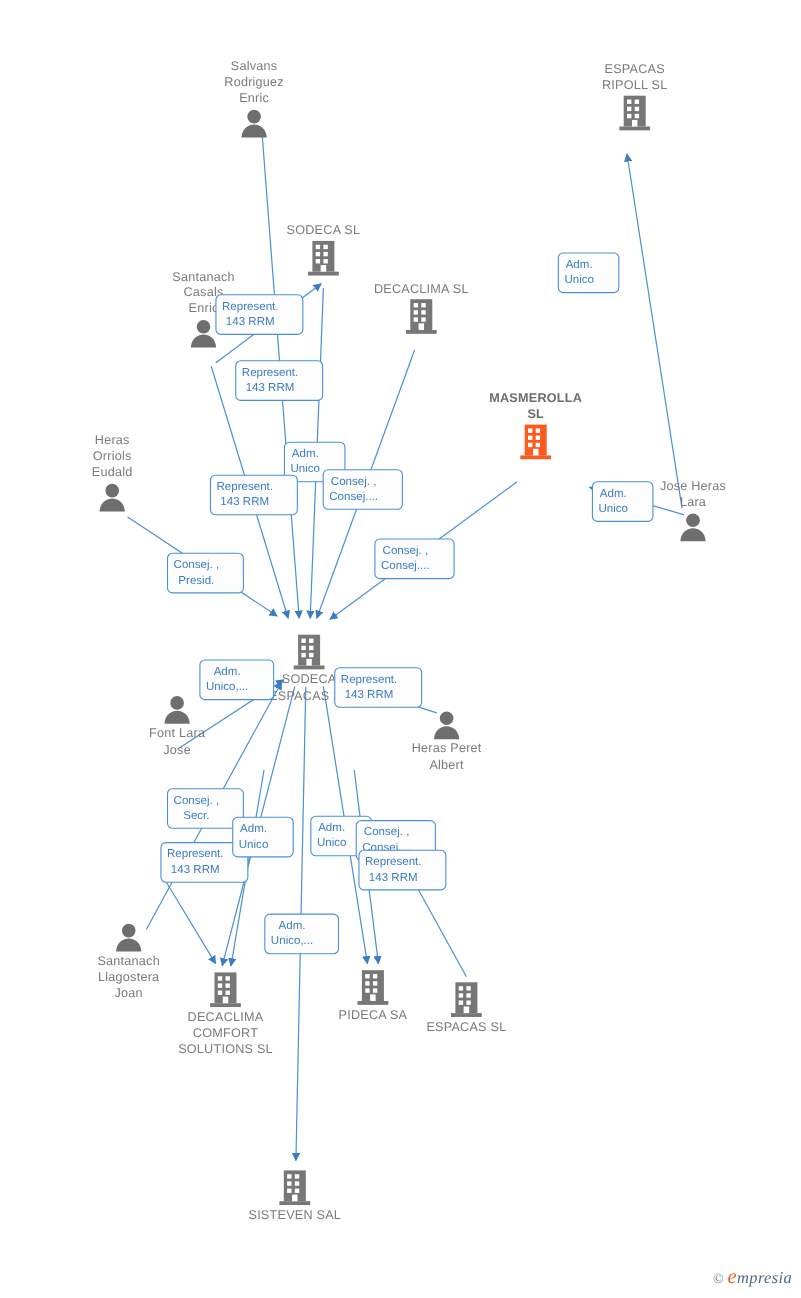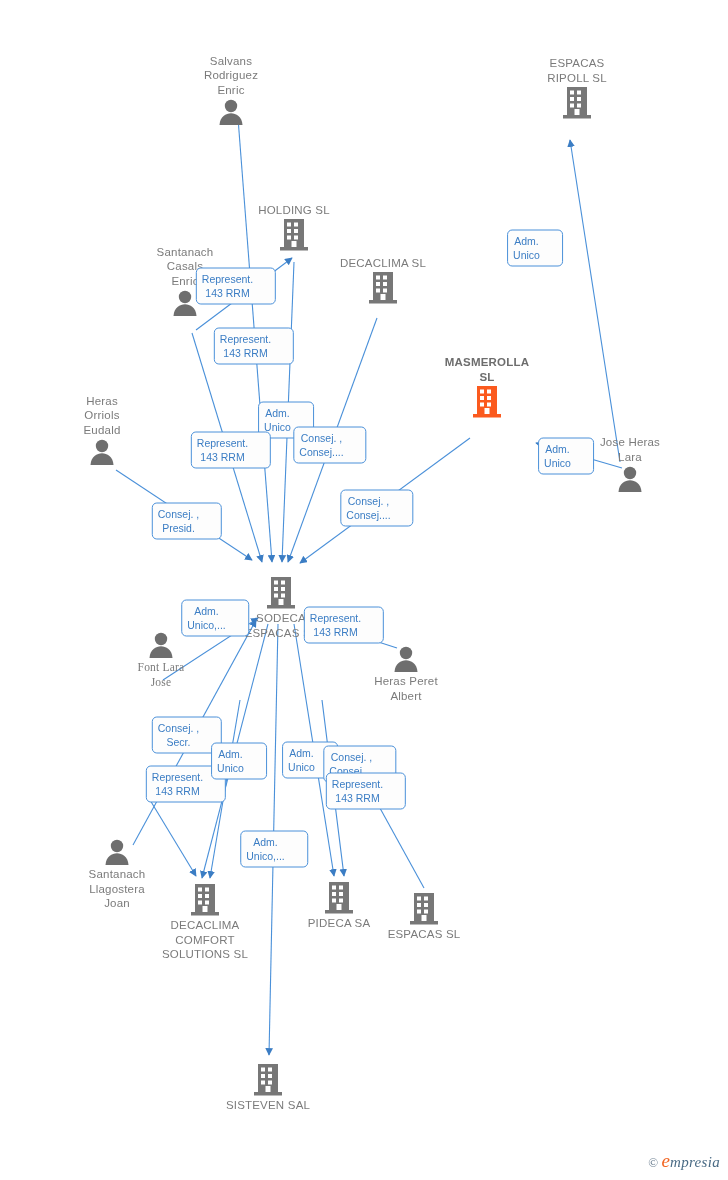--- a/index.html
+++ b/index.html
@@ -142,21 +142,21 @@
             <rect x="8" y="4.5" width="4" height="4" fill="#fff"></rect>
             <rect x="15" y="4.5" width="4" height="4" fill="#fff"></rect>
             <rect x="8" y="11" width="4" height="4" fill="#fff"></rect>
             <rect x="15" y="11" width="4" height="4" fill="#fff"></rect>
             <rect x="8" y="17.5" width="4" height="4" fill="#fff"></rect>
             <rect x="15" y="17.5" width="4" height="4" fill="#fff"></rect>
             <rect x="12.5" y="23" width="5" height="6" fill="#fff"></rect>
           </svg></span>
       </div>
       <div class="node label-above" style="left: 294px; top: 202.5px;">
-        <span class="node-label">HOLDING  SL</span>
+        <span class="node-label">SODECA  SL</span>
         <span class="glyph"><svg width="30" height="34" viewBox="0 0 30 34" xmlns="http://www.w3.org/2000/svg">
             <rect x="5" y="1" width="20" height="28" fill="#777777"></rect>
             <rect x="1" y="29" width="28" height="3.5" fill="#777777"></rect>
             <rect x="8" y="4.5" width="4" height="4" fill="#fff"></rect>
             <rect x="15" y="4.5" width="4" height="4" fill="#fff"></rect>
             <rect x="8" y="11" width="4" height="4" fill="#fff"></rect>
             <rect x="15" y="11" width="4" height="4" fill="#fff"></rect>
             <rect x="8" y="17.5" width="4" height="4" fill="#fff"></rect>
             <rect x="15" y="17.5" width="4" height="4" fill="#fff"></rect>
             <rect x="12.5" y="23" width="5" height="6" fill="#fff"></rect>
@@ -225,21 +225,21 @@
             <rect x="15" y="4.5" width="4" height="4" fill="#fff"></rect>
             <rect x="8" y="11" width="4" height="4" fill="#fff"></rect>
             <rect x="15" y="11" width="4" height="4" fill="#fff"></rect>
             <rect x="8" y="17.5" width="4" height="4" fill="#fff"></rect>
             <rect x="15" y="17.5" width="4" height="4" fill="#fff"></rect>
             <rect x="12.5" y="23" width="5" height="6" fill="#fff"></rect>
           </svg></span>
         <span class="node-label">SODECA
 ESPACAS  SL</span>
       </div>
-      <div class="node" style="left: 161px; top: 631px; font-family: Liberation Serif, serif;">
+      <div class="node" style="left: 161px; top: 631px;">
         <span class="glyph"><svg width="28" height="28" viewBox="0 0 28 28" xmlns="http://www.w3.org/2000/svg">
             <circle cx="14" cy="8" r="6.2" fill="#6e6e6e"></circle>
             <path d="M2.5 27 C3 18.5 9 15.2 14 15.2 C19 15.2 25 18.5 25.5 27 Z" fill="#6e6e6e"></path>
           </svg></span>
         <span class="node-label">Font Lara
 Jose</span>
       </div>
       <div class="node" style="left: 406px; top: 645px;">
         <span class="glyph"><svg width="28" height="28" viewBox="0 0 28 28" xmlns="http://www.w3.org/2000/svg">
             <circle cx="14" cy="8" r="6.2" fill="#6e6e6e"></circle>

